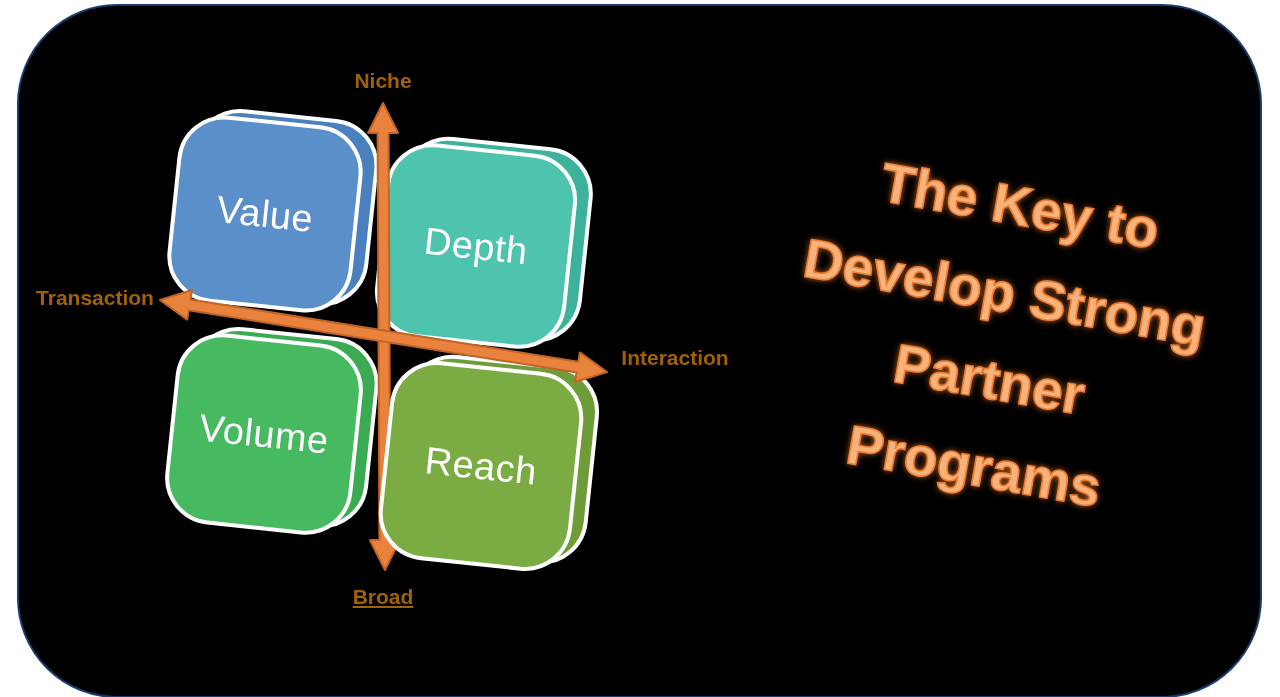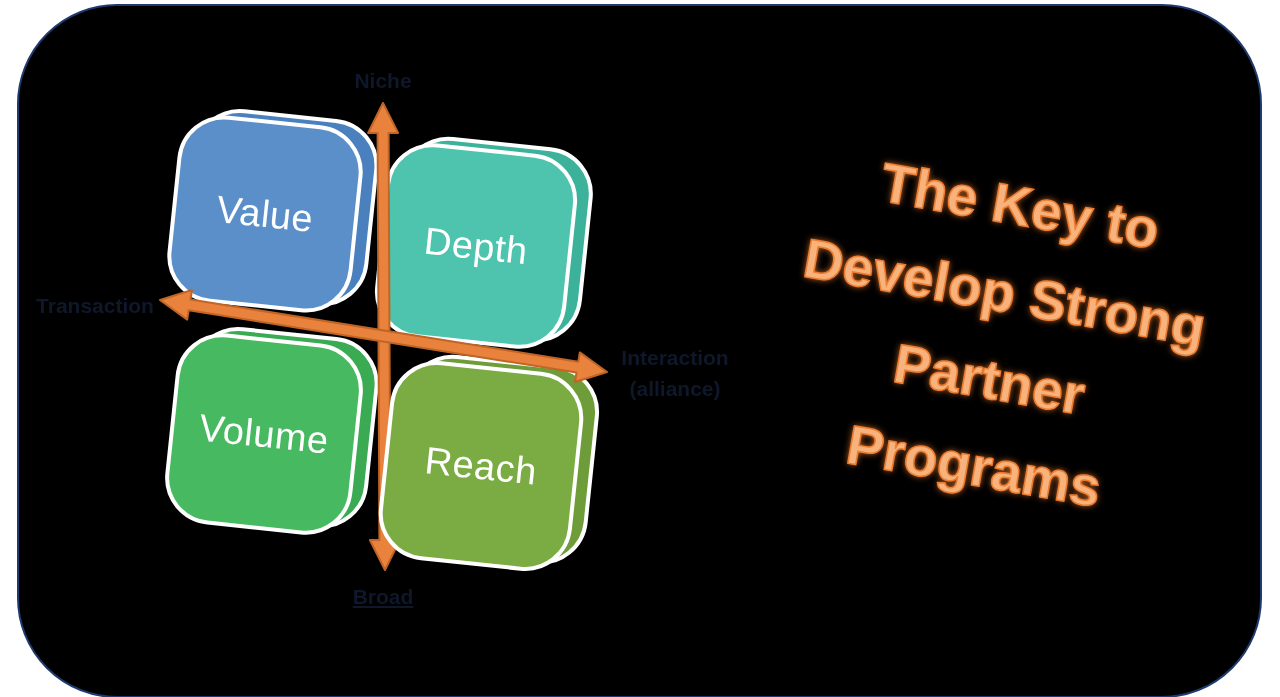--- a/index.html
+++ b/index.html
@@ -30,26 +30,26 @@
   .tile-label {
     color:#ffffff; font-size:38px; font-weight:400; letter-spacing:0.5px;
   }
 
   
   .axes-svg { position:absolute; left:0; top:0; width:1280px; height:697px; pointer-events:none; }
   .axes-svg polygon { stroke-width:2; stroke-linejoin:round; }
 
   
   .axis-label {
-    position:absolute; color:#0f172a; font-weight:bold;
+    position:absolute; color:#a16207; font-weight:bold;
     font-size:21px; line-height:30px; text-align:center; white-space:nowrap;
   }
   .axis-label-top    { left:337px; top:66px;  width:92px;  }
   .axis-label-bottom { left:337px; top:582px; width:92px;text-decoration:underline;  }
-  .axis-label-left   { left:9px;   top:283px; width:172px;margin-top:8px; }
+  .axis-label-left   { left:9px;   top:283px; width:172px; }
   .axis-label-right  { left:608px; top:342px; width:134px; line-height:31px; }
 
   
   .title-block {
     position:absolute; left:742px; top:160px; width:510px;
     transform:rotate(10deg); transform-origin:50% 50%;
     text-align:center;
     font-size:55px; font-weight:bold; line-height:88px;
     color:#f8b37c;
     -webkit-text-stroke:1.5px #ed7d31;
@@ -98,21 +98,20 @@
   <polygon points="160,300 192,290 190.5,299.4 578.3,361.8 579.8,352.4 607,372 575,382 576.5,372.6 188.7,310.2 187.2,319.6" fill="#e8823c" stroke="#c06526"></polygon>
 </svg>
 
 <div class="axis-label axis-label-top">Niche</div>
 <div class="axis-label axis-label-bottom">Broad</div>
 <div class="axis-label axis-label-left">
   <div>Transaction</div>
 </div>
 <div class="axis-label axis-label-right">
   <div>Interaction</div>
-  <div>(alliance)</div>
 </div>
 
 <div class="title-block" style="color: rgb(248, 179, 124); -webkit-text-stroke-color: rgb(237, 125, 49);">
   <div>The Key to</div>
   <div>Develop Strong</div>
   <div>Partner</div>
   <div>Programs</div>
 </div>
 
 </body></html>

